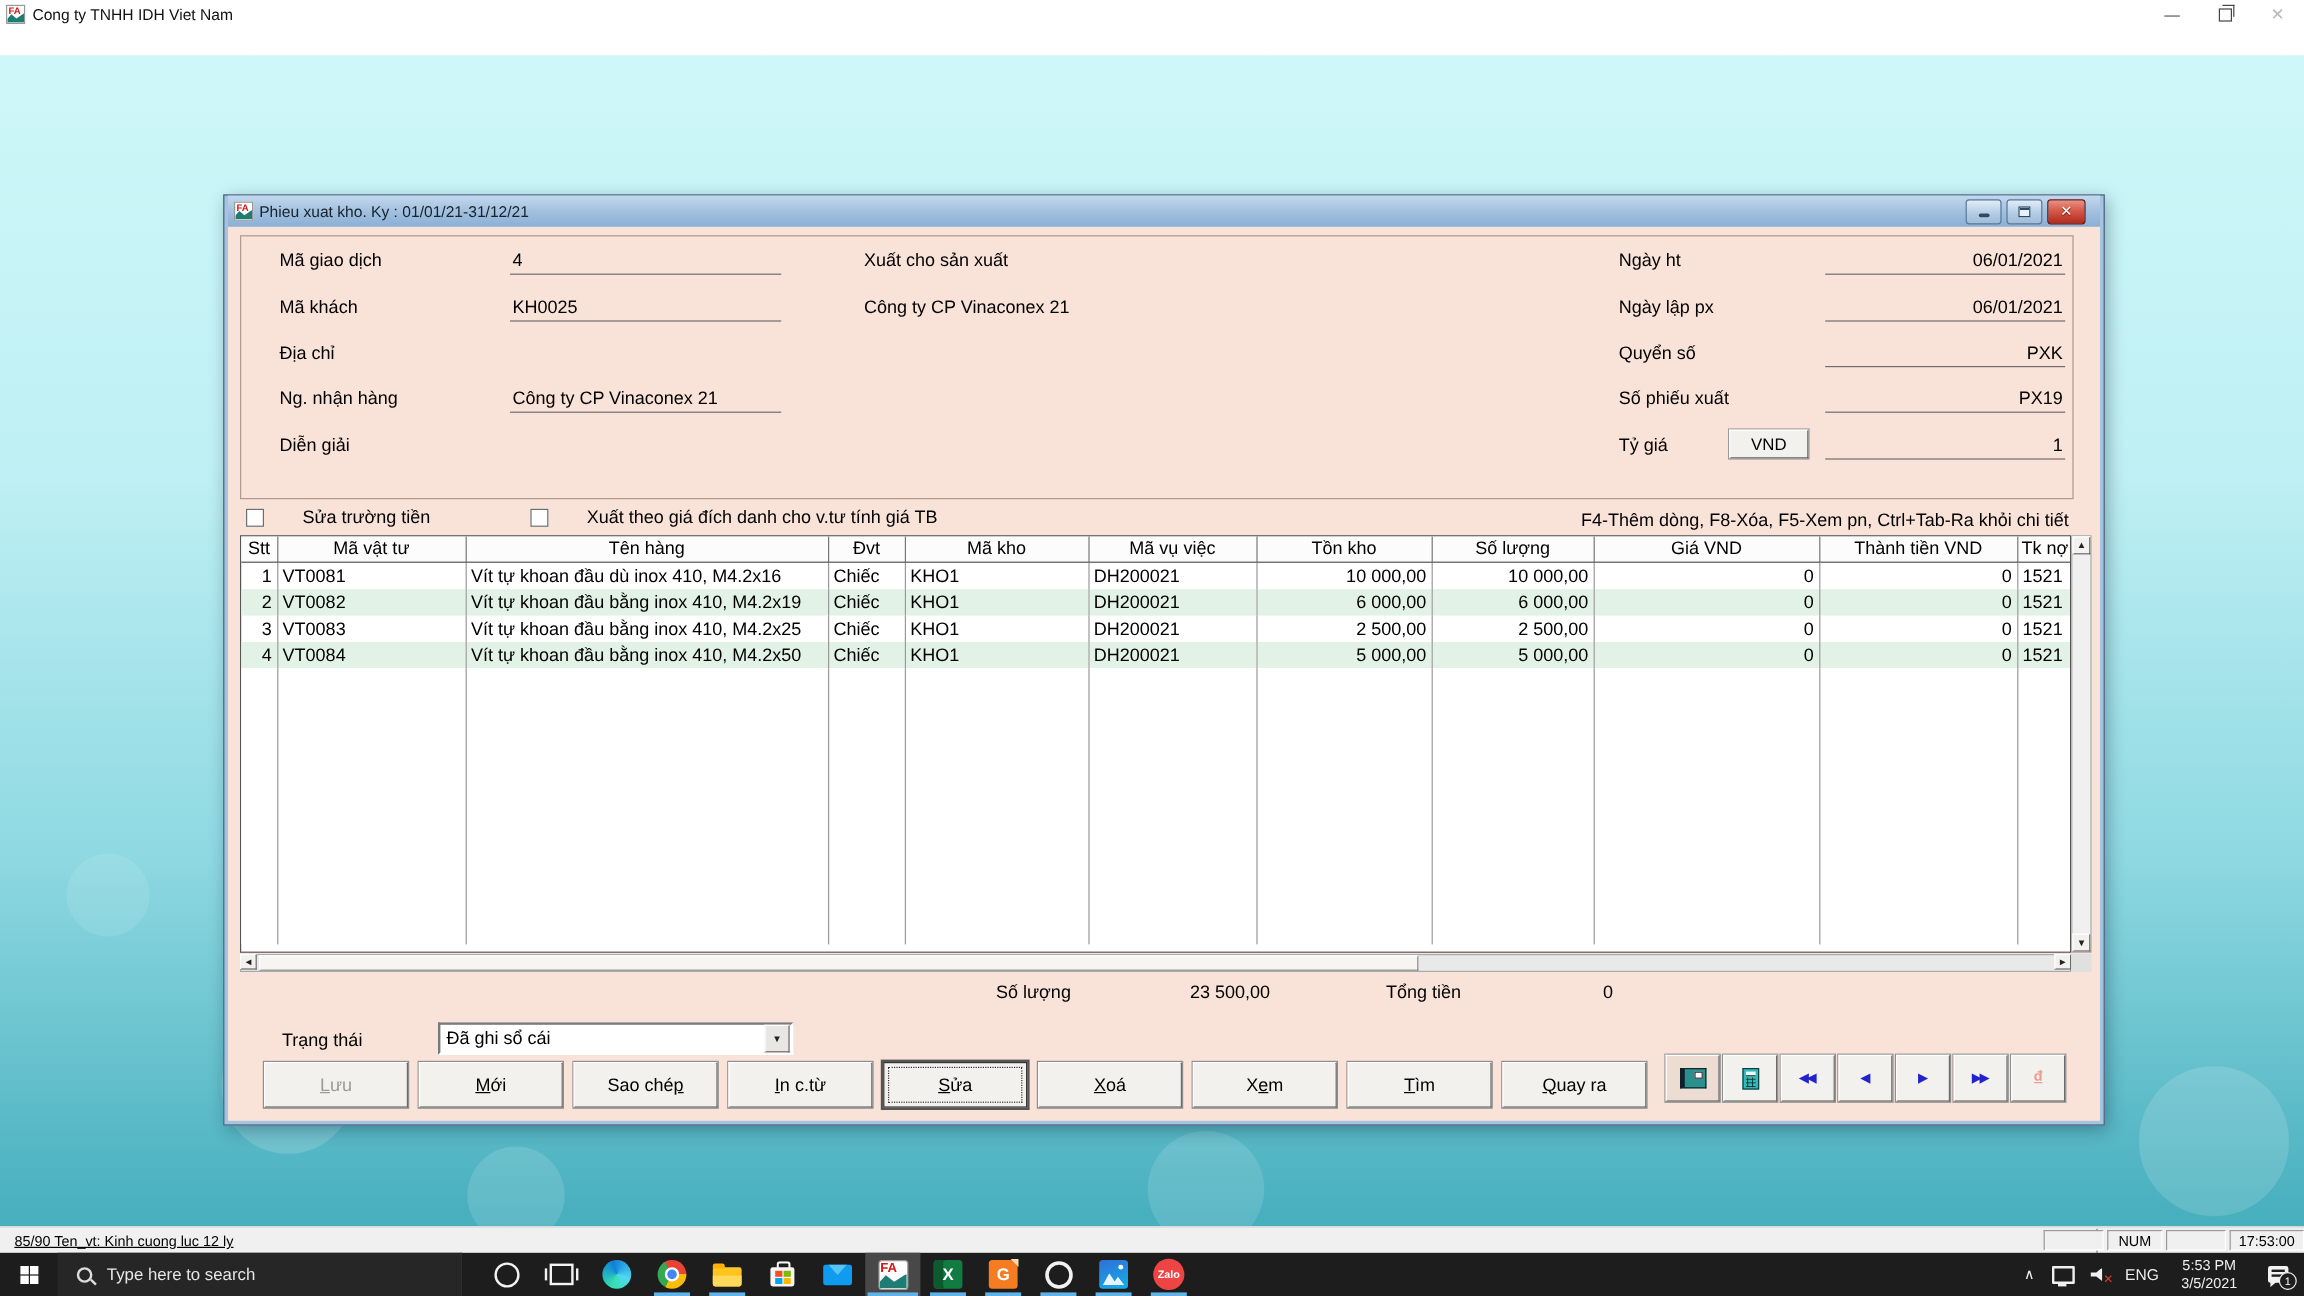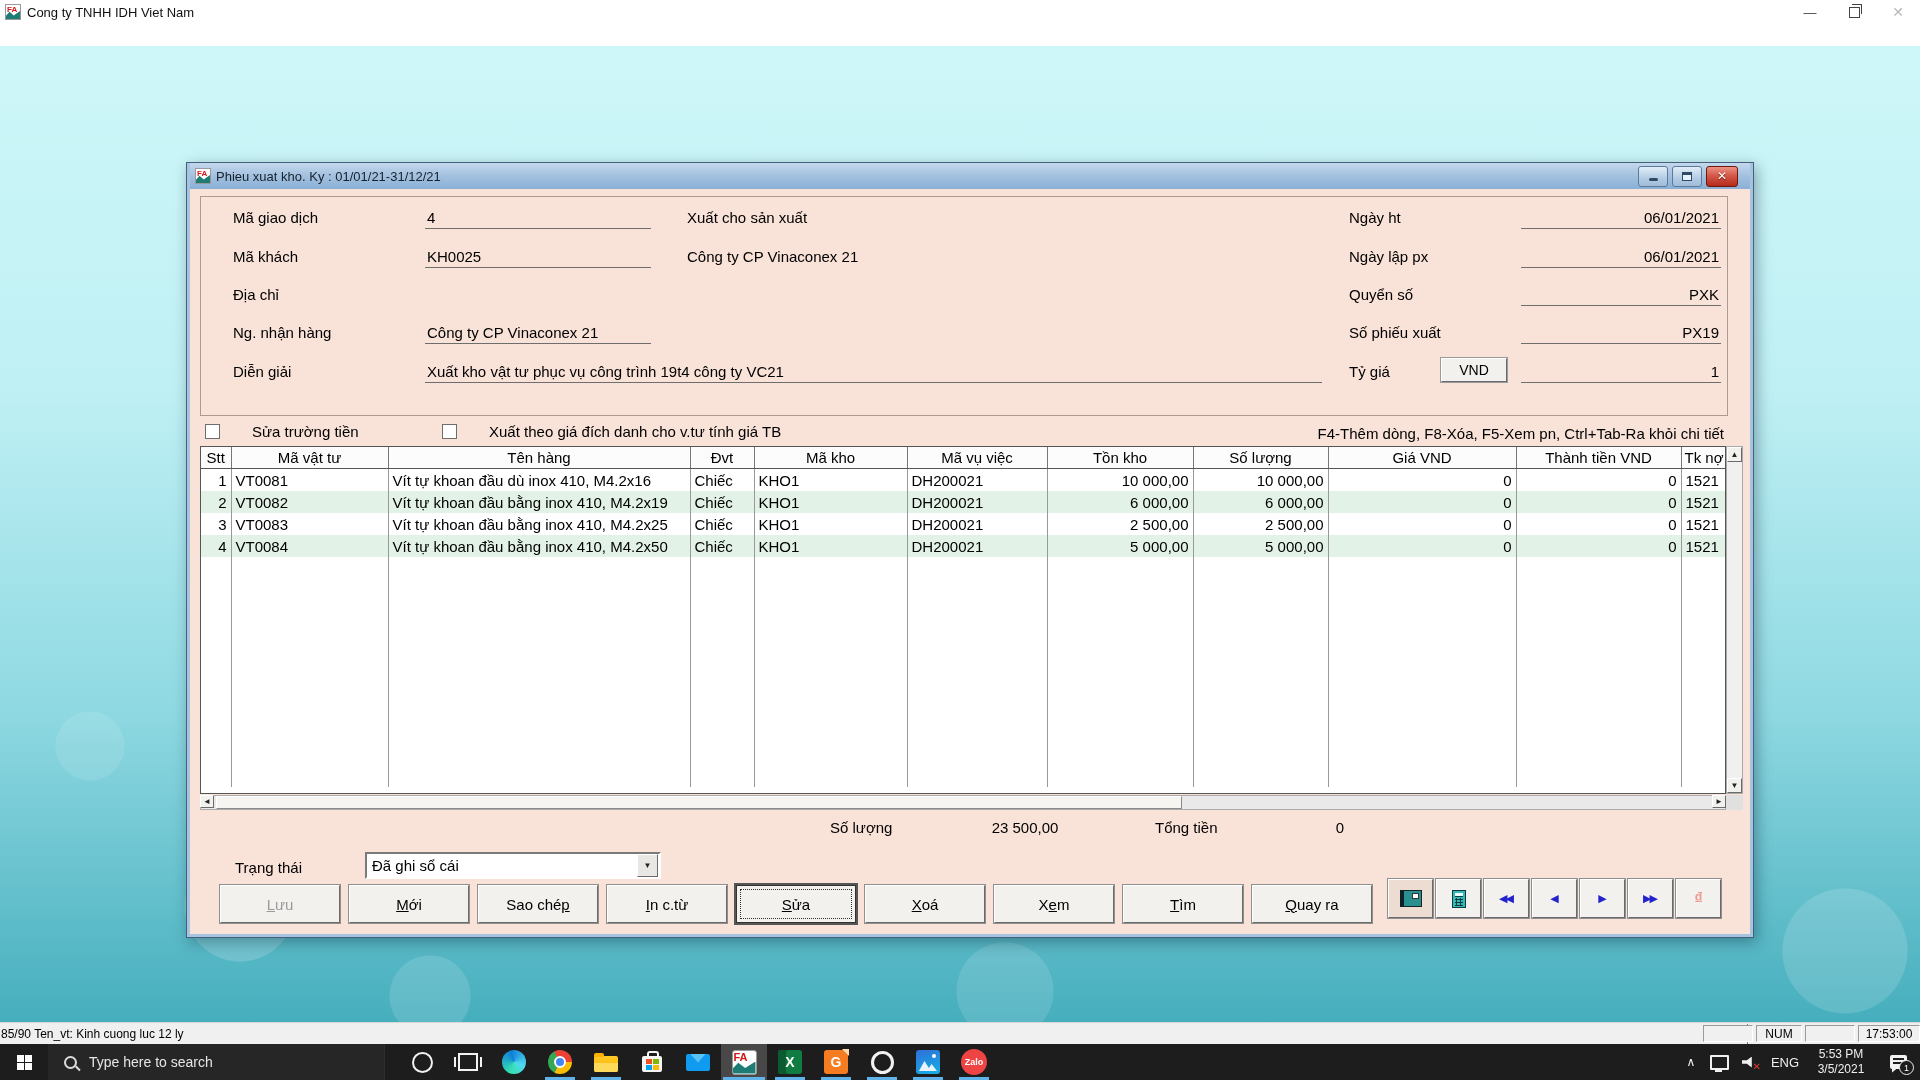--- a/index.html
+++ b/index.html
@@ -48,21 +48,21 @@
     color:#fff;font-weight:bold;font-size:12px;text-shadow:0 1px 1px #5a0f08;}
   .dlg-body{position:relative;width:1560px;height:745px;background:#f9e2d8;font-size:15px;color:#000;overflow:hidden;}
 
   .fpanel{position:absolute;left:10px;top:7px;width:1528px;height:220px;border:1px solid #ad9a90;box-sizing:border-box;}
 
   .frow{position:absolute;left:0;width:1560px;height:26px;}
   .flabel{position:absolute;left:43px;bottom:3px;}
   .fvalue{position:absolute;left:235px;bottom:0;border-bottom:1px solid #6e6e6e;padding:0 2px 2px 2px;white-space:nowrap;}
   .fvalue.short{width:222px;}
   .fvalue.long{width:893px;}
-  .fnote{position:absolute;left:497px;bottom:3px;white-space:nowrap;}
+  .fnote{position:absolute;left:530px;bottom:3px;white-space:nowrap;}
   .rlabel{position:absolute;left:1159px;bottom:3px;}
   .rvalue{position:absolute;left:1331px;width:196px;bottom:0;border-bottom:1px solid #6e6e6e;
     text-align:right;padding:0 2px 2px 2px;}
   .vnd-btn{position:absolute;left:1251px;bottom:1px;width:64px;height:22px;background:#f2f1ee;
     border:1px solid;border-color:#fff #6b6b6b #6b6b6b #fff;box-shadow:0 0 0 1px #9a9a9a;
     display:flex;align-items:center;justify-content:center;font-size:14px;}
 
   .chk-item{position:absolute;top:234px;height:16px;display:flex;align-items:center;gap:26px;}
   .chk-box{width:13px;height:13px;background:#fff;border:1px solid #6e6e6e;margin-right:6px;flex:0 0 auto;}
   .hint{position:absolute;top:236px;right:26px;white-space:nowrap;}
@@ -117,21 +117,21 @@
   .book-icon{width:17px;height:15px;background:#2a8f8f;border:1px solid #152525;border-left:4px solid #10202a;position:relative;}
   .book-icon::after{content:'';position:absolute;right:2px;top:2px;width:5px;height:4px;background:#fff;border:1px solid #333;}
   .calc-icon{width:14px;height:18px;background:#35b8b8;border:1px solid #0c3c3c;box-sizing:border-box;}
   .calc-icon::before{content:'';display:block;margin:2px 2px 1px;height:3px;background:#eaffff;border-bottom:1px solid #0c3c3c;}
   .calc-icon::after{content:'';display:block;margin:1px 2px;height:8px;
     background:linear-gradient(#0c3c3c 1px,transparent 1px) 0 1px/100% 3px,linear-gradient(90deg,#0c3c3c 1px,transparent 1px) 1px 0/4px 100%;}
 
   
   .statusbar{position:absolute;left:0;top:1022px;width:1920px;height:22px;background:#f0f0f0;
     border-top:1px solid #d6d6d6;font-size:12px;color:#000;}
-  .sb-text{position:absolute;left:1px;top:4px;}
+  .sb-text{position:absolute;left:12px;top:4px;text-decoration:underline;}
   .sb-div{position:absolute;left:1747px;top:1px;width:1px;height:20px;background:#777;}
   .sb-cells{position:absolute;right:0;top:2px;display:flex;gap:3px;}
   .sb-cell{height:17px;box-sizing:border-box;border:1px solid;border-color:#9a9a9a #fff #fff #9a9a9a;
     display:flex;align-items:center;justify-content:center;background:#f0f0f0;overflow:hidden;}
 
   
   .taskbar{position:absolute;left:0;top:1044px;width:1920px;height:36px;background:#1d1d1d;
     display:flex;align-items:center;color:#eee;}
   .start{width:48px;height:36px;display:flex;align-items:center;justify-content:center;}
   .winlogo{width:15px;height:15px;display:grid;grid-template-columns:7px 7px;grid-template-rows:7px 7px;gap:1px;}
@@ -248,21 +248,20 @@
           </div>
           <div class="frow" style="top: 91px;">
             <span class="flabel">Địa chỉ</span>
           </div>
           <div class="frow" style="top: 129px;">
             <span class="flabel">Ng. nhận hàng</span>
             <span class="fvalue short">Công ty CP Vinaconex 21</span>
           </div>
           <div class="frow" style="top: 168px;">
             <span class="flabel">Diễn giải</span>
-            <span class="fvalue long">Xuất kho vật tư phục vụ công trình 19t4 công ty VC21</span>
           </div>
         </div>
       <div id="form-right">
           <div class="frow" style="top: 14px;">
             <span class="rlabel">Ngày ht</span>
             <span class="rvalue">06/01/2021</span>
           </div>
           <div class="frow" style="top: 53px;">
             <span class="rlabel">Ngày lập px</span>
             <span class="rvalue">06/01/2021</span>

